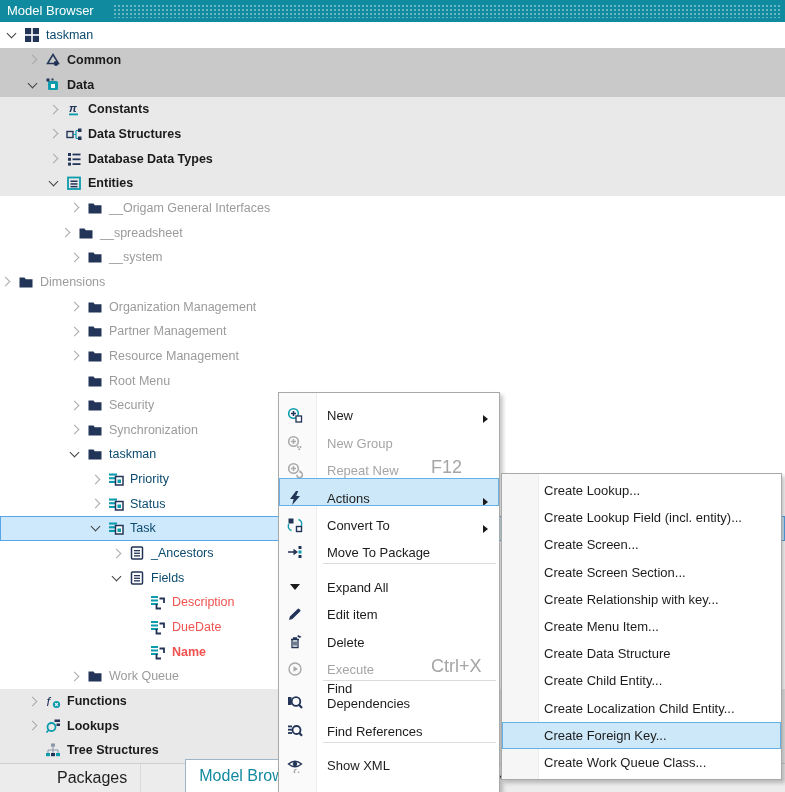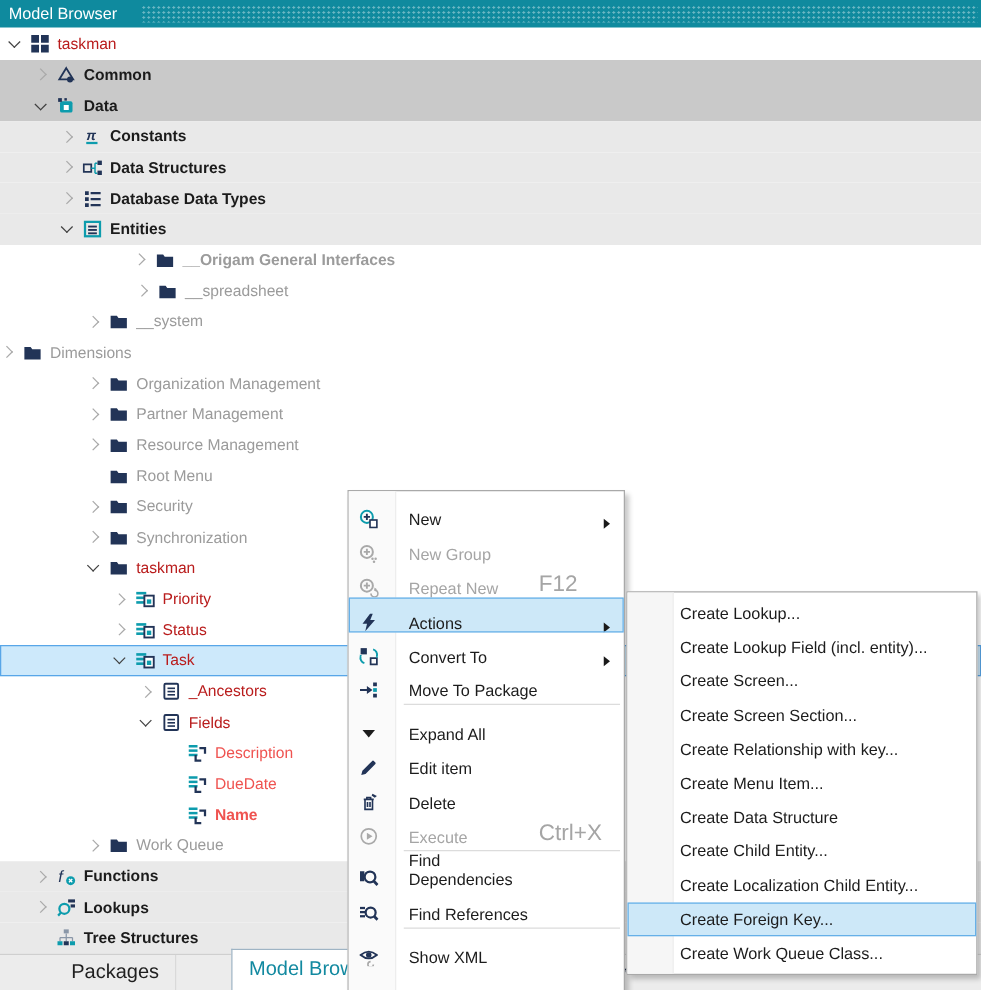--- a/index.html
+++ b/index.html
@@ -19,21 +19,21 @@
         white-space:nowrap;}
   .bg-gray{background:#c9c9c9}
   .bg-light{background:#e9e9e9}
   .selected{background:#cde9fb;outline:1px solid #58a6e8;outline-offset:-1px;}
   .expander{width:18px;flex:none;display:flex;align-items:center;}
   .chev{width:6px;height:6px;border-right:1.7px solid #a9a9a9;border-bottom:1.7px solid #a9a9a9;
         transform:rotate(-45deg);margin-left:2px;}
   .chev.exp{border-color:#404040;transform:rotate(45deg);margin-top:-3px;}
   .icn{width:16px;height:16px;flex:none;margin-right:6px;display:inline-flex;}
   .t-bold{font-weight:bold;color:#1b1b1b}
-  .t-dark{color:#b91c1c}
+  .t-dark{color:#0c4a6e}
   .t-muted{color:#9b9b9b}
   .t-red{color:#ef5350}
   .t-red-bold{color:#ef5350;font-weight:bold}
 
   
   #tabbar{position:absolute;top:763px;left:0;width:100%;height:29px;background:#ececec;
           border-top:1px solid #cfcfcf;display:flex;z-index:5;box-sizing:border-box;}
   .tab{display:flex;align-items:center;padding:0 13px;font-size:16px;color:#1f1f1f;
        border-right:1px solid #d9d9d9;margin-left:44px;}
   .tab.active{margin-top:-5px;background:#fff;border:1px solid #9fb4c4;border-bottom:none;
@@ -175,32 +175,32 @@
             <rect x="2" y="2.5" width="12" height="11.5" fill="none" stroke="#0d9cad" stroke-width="1.8"></rect>
             <g fill="#223457">
               <rect x="4.5" y="5.5" width="7" height="1.5"></rect>
               <rect x="4.5" y="8.2" width="7" height="1.5"></rect>
               <rect x="4.5" y="10.9" width="7" height="1.5"></rect>
             </g>
           </svg>
         </span>
         <span class="t-bold">Entities</span>
       </div>
-      <div class="trow bg-white" style="padding-left: 106px; font-weight: bold;">
+      <div class="trow bg-white" style="padding-left: 69px;">
         <span class="expander">
           <span class="chev"></span>
         </span>
         <span class="icn">
           <svg width="16" height="16" viewBox="0 0 16 16">
             <path d="M1.5 3.5 h5 l1.3 1.8 H14.5 V13.5 H1.5 Z" fill="#223457"></path>
           </svg>
         </span>
         <span class="t-muted">__Origam General Interfaces</span>
       </div>
-      <div class="trow bg-white" style="padding-left: 108px;">
+      <div class="trow bg-white" style="padding-left: 60px;">
         <span class="expander">
           <span class="chev"></span>
         </span>
         <span class="icn">
           <svg width="16" height="16" viewBox="0 0 16 16">
             <path d="M1.5 3.5 h5 l1.3 1.8 H14.5 V13.5 H1.5 Z" fill="#223457"></path>
           </svg>
         </span>
         <span class="t-muted">__spreadsheet</span>
       </div>

